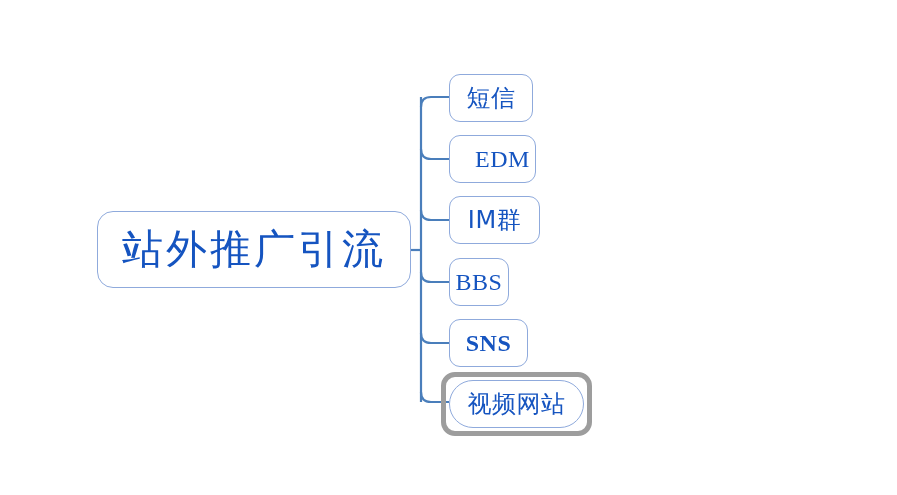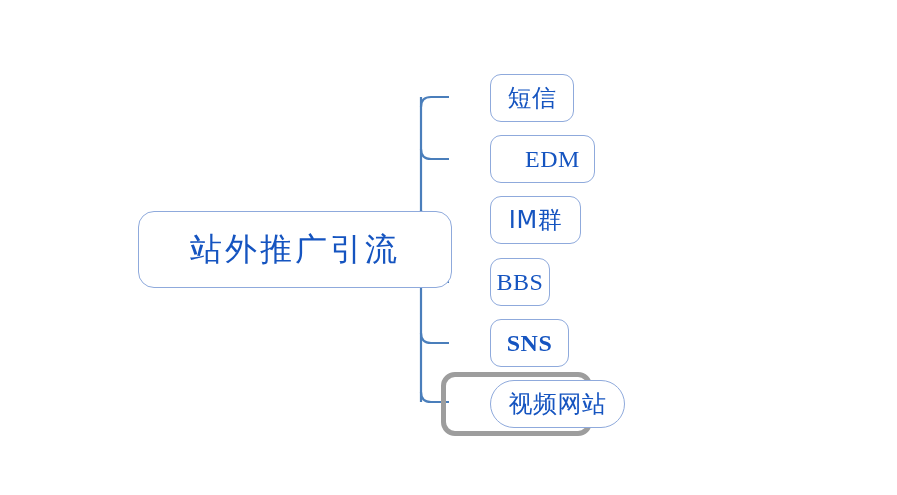--- a/index.html
+++ b/index.html
@@ -37,42 +37,41 @@
     box-sizing: border-box;
     background: #ffffff;
     border: 1.4px solid #8faadc;
     border-radius: 12px;
     display: flex;
     align-items: center;
     justify-content: center;
     color: #1554c0;
     white-space: nowrap;
     letter-spacing: 0.5px;
-    margin-left: 41px;
   }
 
   .node.root {
     left: 97px;
     top: 211px;
     width: 314px;
     height: 77px;
     border-radius: 16px;
-    font-size: 32px;
+    font-size: 41px;
     letter-spacing: 3px;
   }
 
   .node.child {
     height: 48px;
     font-size: 24px;
     border-radius: 11px;
   }
 
   
   .node.c0 { left: 449px; top: 74px;  width: 84px; }
-  .node.c1 { left: 449px; top: 135px; width: 105px; padding-left: 20px; }
+  .node.c1 { left: 449px; top: 135px; width: 87px; padding-left: 20px; }
   .node.c2 { left: 449px; top: 196px; width: 91px; }
   .node.c3 { left: 449px; top: 258px; width: 60px; }
   .node.c4 { left: 449px; top: 319px; width: 79px; font-weight: bold; }
   .node.c5 { left: 449px; top: 380px; width: 135px; }
 
   .node.c5 { border-color: #8faadc; border-radius: 24px; }
 
   
   .selection-frame {
     position: absolute;

